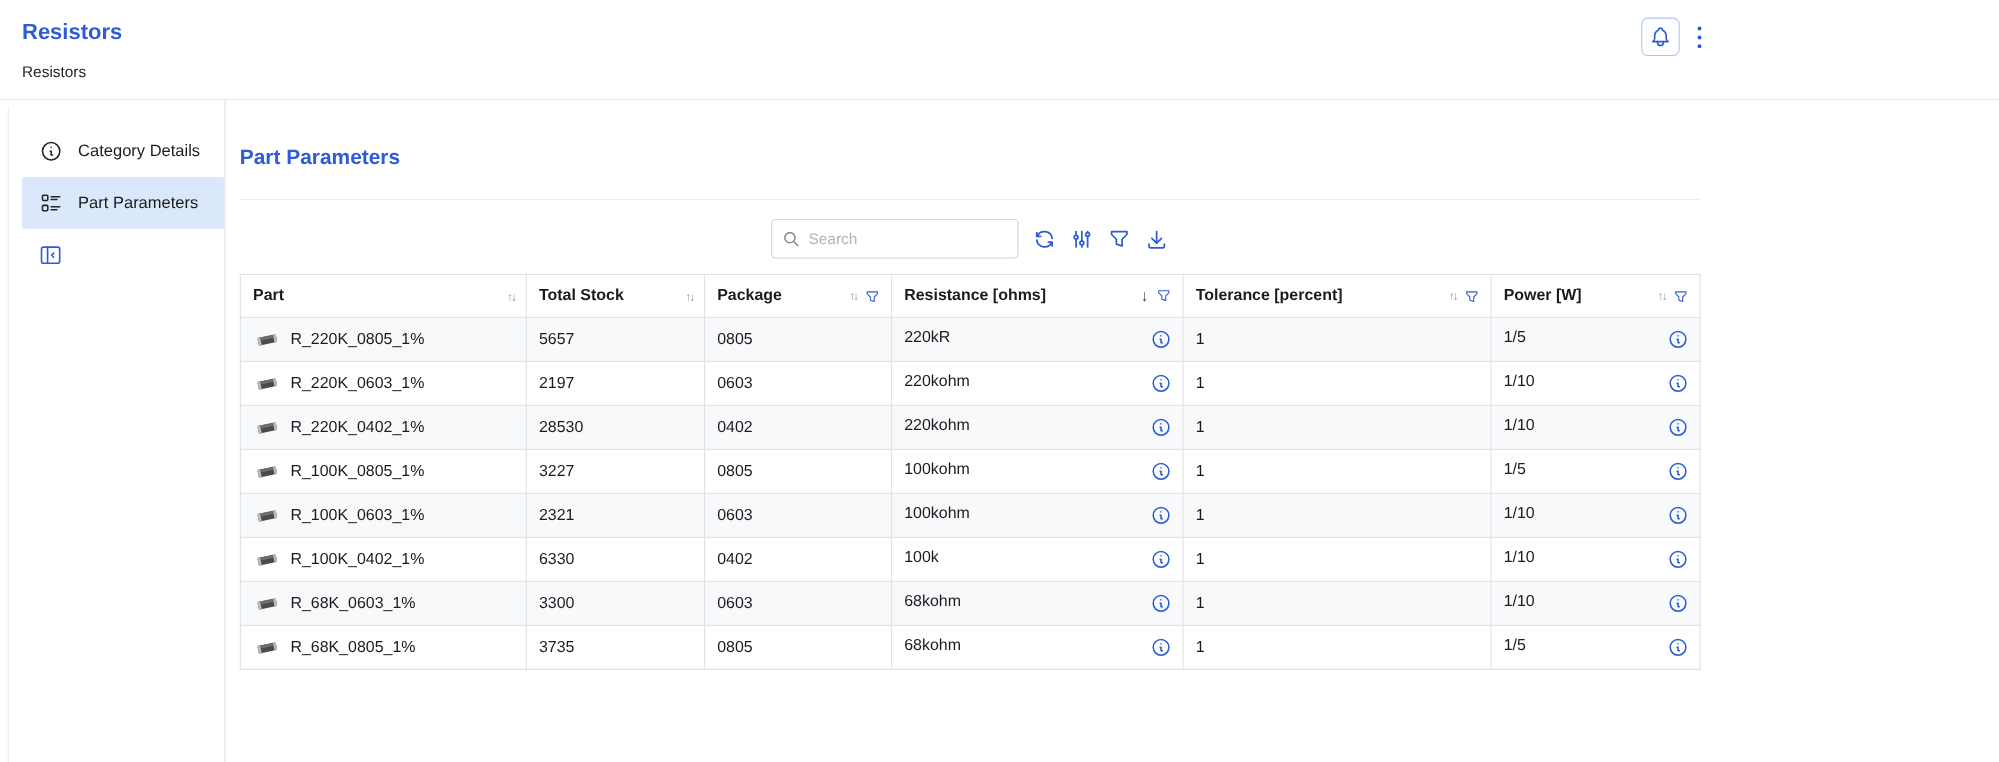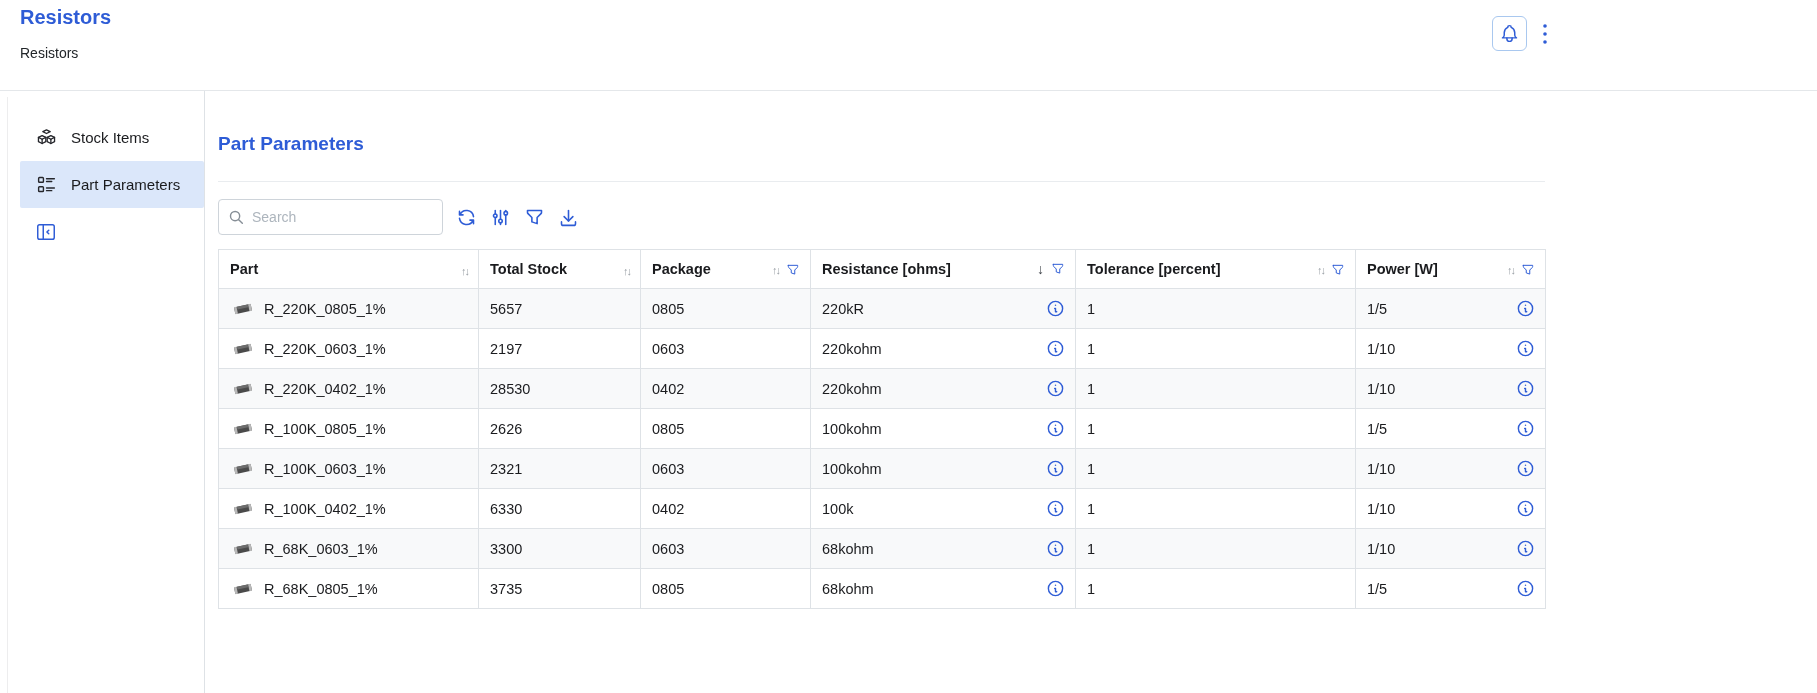--- a/index.html
+++ b/index.html
@@ -9,21 +9,21 @@
     --border:#dee2e6;
     --stripe:#f8f9fa;
     --selected:#dbe7fa;
   }
   *{margin:0;padding:0;box-sizing:border-box}
   html,body{width:1817px;height:693px;background:#fff;overflow:hidden;
     font-family:"Liberation Sans",sans-serif;color:var(--text);}
   button{font-family:inherit}
 
   
-  .header{position:relative;height:91px;border-bottom:1px solid #e4e7ea;padding:4px 0 0 20px}
+  .header{position:relative;height:91px;border-bottom:1px solid #e4e7ea;padding:16px 0 0 20px}
   .page-title{color:var(--accent);font-size:20px;font-weight:700;line-height:26px}
   .breadcrumb{margin-top:15px;font-size:14px;color:#212529;cursor:pointer;width:max-content}
   .header-actions{position:absolute;top:16px;left:1492px;display:flex;align-items:center;gap:10px}
   .bell-btn{width:35px;height:35px;border:1px solid #a9c8ef;border-radius:6px;background:#fff;
     display:flex;align-items:center;justify-content:center;cursor:pointer}
   .dots{display:flex;cursor:pointer}
 
   
   .body{display:flex;height:602px;position:relative}
   .left-edge-line{position:absolute;left:7px;top:6px;bottom:0;width:1px;background:#ededee}
@@ -34,40 +34,40 @@
     padding-left:16px;font-size:15px;cursor:pointer;border-radius:2px}
   .side-item.active{background:var(--selected)}
   .side-icon{width:21px;height:21px;display:flex;flex:none}
   .side-label{white-space:nowrap}
   .collapse-btn{margin:13px 0 0 35px;background:none;border:none;cursor:pointer;display:flex;padding:0}
 
   
   .main{flex:1;padding:0 272px 0 13px;min-width:0}
   .section-title{margin-top:40px;font-size:19px;font-weight:700;color:var(--accent);line-height:26px}
   .rule{margin-top:24px;border-top:1px solid #e9ecef;height:0}
-  .toolbar{margin-top:17px;display:flex;justify-content:flex-start;align-items:center;gap:12px;height:36px}
+  .toolbar{margin-top:17px;display:flex;justify-content:center;align-items:center;gap:12px;height:36px}
   .search-box{width:225px;height:36px;border:1px solid #ced4da;border-radius:4px;background:#fff;
     display:flex;align-items:center;padding:0 9px;gap:7px}
   .search-box input{border:none;outline:none;flex:1;min-width:0;font-size:14px;color:#495057;background:transparent}
   .search-box input::placeholder{color:#adb5bd}
   .tool-btn{width:22px;height:26px;background:none;border:none;cursor:pointer;
     display:flex;align-items:center;justify-content:center;padding:0}
 
   
   table{margin-top:14px;width:100%;border-collapse:collapse;table-layout:fixed}
   th,td{border:1px solid var(--border);overflow:hidden}
   th{height:39px;background:#fff;font-size:14.5px;font-weight:700;text-align:left}
   td{height:40px;font-size:14.5px}
   tr.striped td{background:var(--stripe)}
   .th-inner{display:flex;align-items:flex-end;padding:0 10px 0 11px}
   .th-icons{margin-left:auto;display:flex;align-items:center;gap:7px}
   .sort-glyph{font-size:11px;color:#9aa0a6;letter-spacing:-2px;cursor:pointer;white-space:nowrap}
   .sort-glyph.active{font-size:14px;color:#41454b;letter-spacing:0}
   .th-filter{display:flex;cursor:pointer}
-  .cell-inner{display:flex;align-items:center;padding:0 10px 0 11px;gap:9px}
+  .cell-inner{display:flex;padding:0 10px 0 11px;gap:9px}
   td[data-name="cell-part"] .cell-inner{padding-left:12px}
   .thumb{display:flex;flex:none}
   .cell-text{white-space:nowrap}
   .info-btn{margin-left:auto;display:flex;cursor:pointer}
 </style>
 </head>
 <body>
 
 <div class="header" data-name="page-header">
   <div class="page-title" data-name="page-title">Resistors</div>
@@ -90,33 +90,29 @@
           </svg>
       </span>
     </span>
   </div>
 </div>
 
 <div class="body" data-name="page-body">
   <div class="left-edge-line" data-name="page-edge-divider"></div>
 
   <div class="sidebar" data-name="sidebar">
-    <div class="side-item" data-name="sidebar-item-stock-items">
-      <span class="side-icon" data-name="packages-icon">
-        <svg width="21" height="21" viewBox="0 0 24 24" fill="none" stroke="#25262b" stroke-width="1.5" stroke-linecap="round" stroke-linejoin="round">
-            <path d="M7 9.8l4.2 2.1v4.9L7 18.9l-4.2-2.1v-4.9z"></path>
-            <path d="M2.8 11.9L7 14l4.2-2.1"></path>
-            <path d="M7 14v4.9"></path>
-            <path d="M17 9.8l4.2 2.1v4.9L17 18.9l-4.2-2.1v-4.9z"></path>
-            <path d="M12.8 11.9L17 14l4.2-2.1"></path>
-            <path d="M17 14v4.9"></path>
-            <path d="M12 3.2l4.2 2.1L12 7.4 7.8 5.3z"></path>
+    <div class="side-item" data-name="sidebar-item-category-details">
+      <span class="side-icon" data-name="info-circle-icon">
+        <svg width="21" height="21" viewBox="0 0 24 24" fill="none" stroke="#25262b" stroke-width="1.6" stroke-linecap="round" stroke-linejoin="round">
+            <circle cx="12" cy="12" r="9"></circle>
+            <path d="M12 8h.01"></path>
+            <path d="M11 12h1v4h1.5"></path>
           </svg>
       </span>
-      <span class="side-label" data-name="sidebar-item-label">Stock Items</span>
+      <span class="side-label" data-name="sidebar-item-label">Category Details</span>
     </div>
     <div class="side-item active" data-name="sidebar-item-part-parameters">
       <span class="side-icon" data-name="list-details-icon">
         <svg width="21" height="21" viewBox="0 0 24 24" fill="none" stroke="#25262b" stroke-width="1.6" stroke-linecap="round" stroke-linejoin="round">
             <rect x="3" y="4" width="5.5" height="5.5" rx="1"></rect>
             <rect x="3" y="14.5" width="5.5" height="5.5" rx="1"></rect>
             <path d="M12 5.5h9"></path>
             <path d="M12 8.5h6"></path>
             <path d="M12 16h9"></path>
             <path d="M12 19h6"></path>
@@ -451,21 +447,21 @@
                       <rect x="17.9" y="4.5" width="2.6" height="7" fill="#b9b9b9"></rect>
                       <rect x="6.5" y="4.5" width="11" height="2.8" fill="#6d6d6d"></rect>
                     </g>
                   </svg>
                 </span>
                 <span class="cell-text" data-name="cell-value">R_100K_0805_1%</span>
               </div>
             </td>
             <td data-name="cell-total_stock">
               <div class="cell-inner">
-                <span class="cell-text" data-name="cell-value">2626</span>
+                <span class="cell-text" data-name="cell-value">3227</span>
               </div>
             </td>
             <td data-name="cell-package">
               <div class="cell-inner">
                 <span class="cell-text" data-name="cell-value">0805</span>
               </div>
             </td>
             <td data-name="cell-resistance">
               <div class="cell-inner">
                 <span class="cell-text" data-name="cell-value">100kohm</span>

